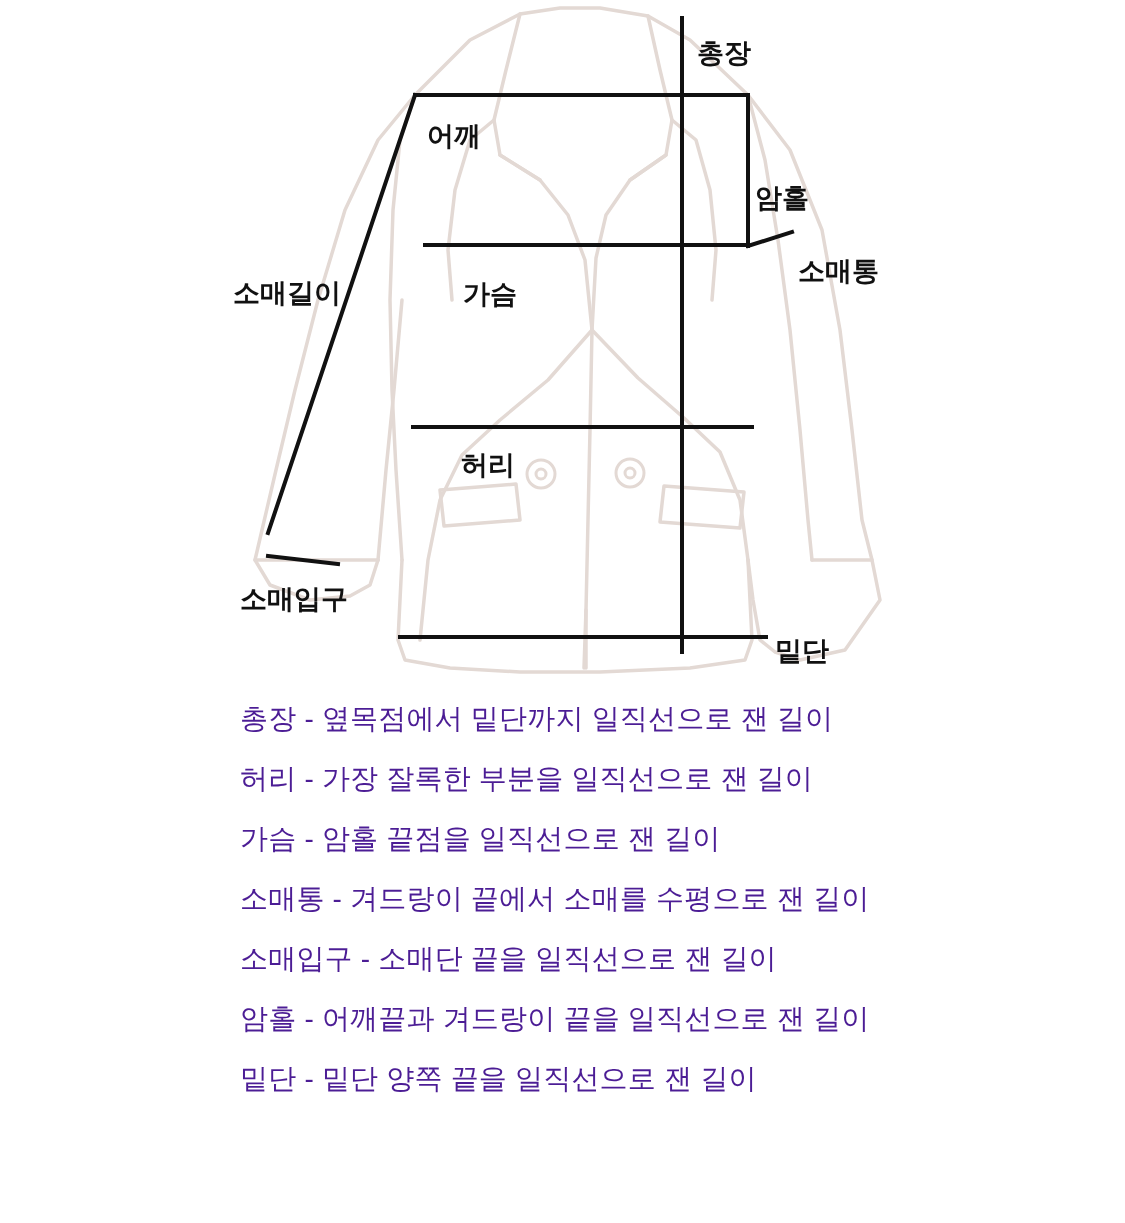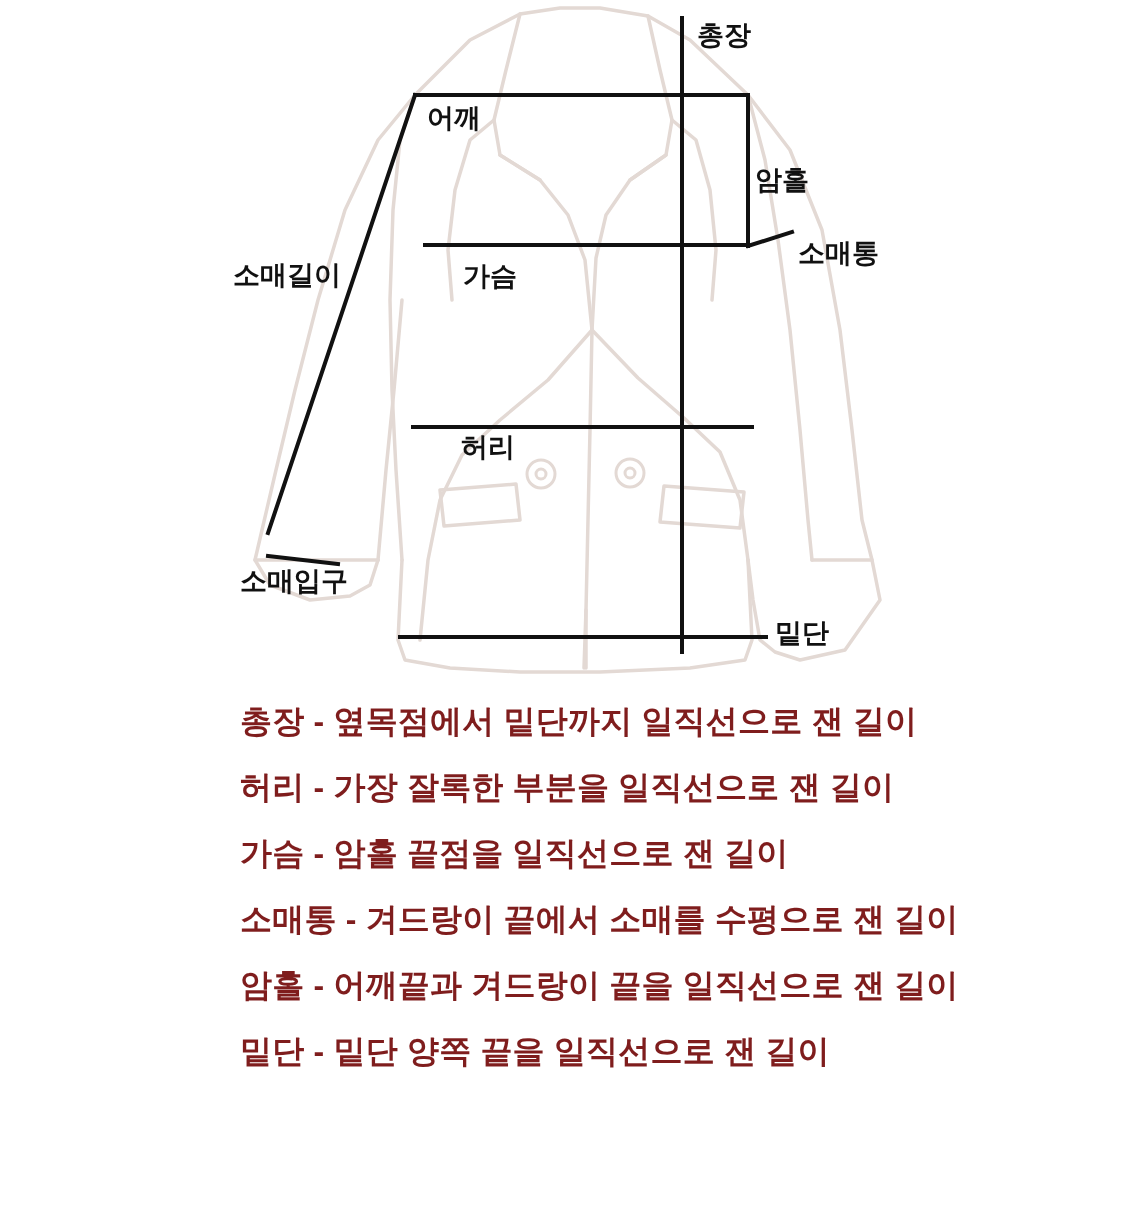--- a/index.html
+++ b/index.html
@@ -26,32 +26,33 @@
     top: 0;
   }
   .dim-label {
     position: absolute;
     font-family: "Liberation Sans", sans-serif;
     font-weight: 700;
     font-size: 27px;
     color: #111111;
     white-space: nowrap;
     line-height: 1;
+    margin-top: 18px;
   }
   #legend {
     position: absolute;
     left: 0;
     top: 700px;
     width: 1125px;
   }
   .legend-row {
     font-family: "Liberation Sans", sans-serif;
-    font-weight: 700;
-    font-size: 32px;
-    color: #7f1d1d;
+    font-weight: 400;
+    font-size: 28px;
+    color: #4c1d95;
     padding-left: 240px;
     margin-bottom: 22px;
     white-space: nowrap;
     letter-spacing: 0.2px;
   }
 </style>
 </head>
 <body>
 
 <div id="diagram-wrap">
@@ -134,15 +135,16 @@
   <div class="dim-label" style="left:461px; top:434px;">허리</div>
   <div class="dim-label" style="left:240px; top:568px;">소매입구</div>
   <div class="dim-label" style="left:775px; top:620px;">밑단</div>
 </div>
 
 <div id="legend">
   <div class="legend-row">총장 - 옆목점에서 밑단까지 일직선으로 잰 길이</div>
   <div class="legend-row">허리 - 가장 잘록한 부분을 일직선으로 잰 길이</div>
   <div class="legend-row">가슴 - 암홀 끝점을 일직선으로 잰 길이</div>
   <div class="legend-row">소매통 - 겨드랑이 끝에서 소매를 수평으로 잰 길이</div>
+  <div class="legend-row">소매입구 - 소매단 끝을 일직선으로 잰 길이</div>
   <div class="legend-row">암홀 - 어깨끝과 겨드랑이 끝을 일직선으로 잰 길이</div>
   <div class="legend-row">밑단 - 밑단 양쪽 끝을 일직선으로 잰 길이</div>
 </div>
 
 </body></html>

